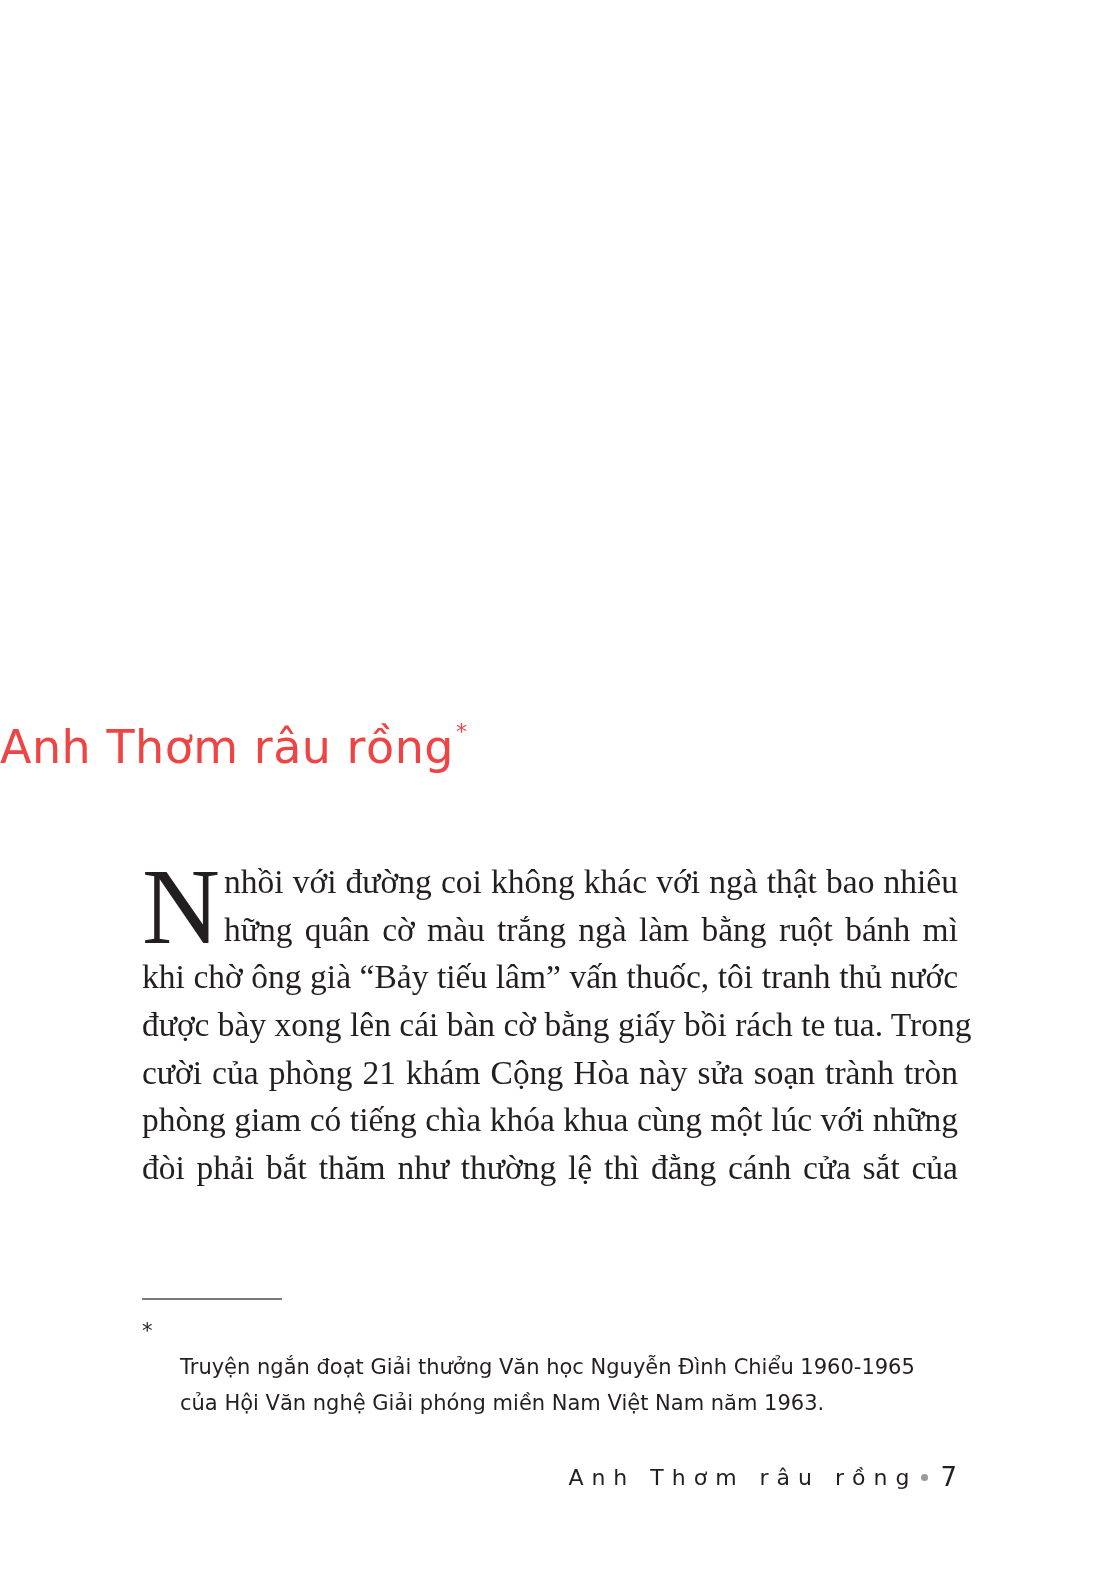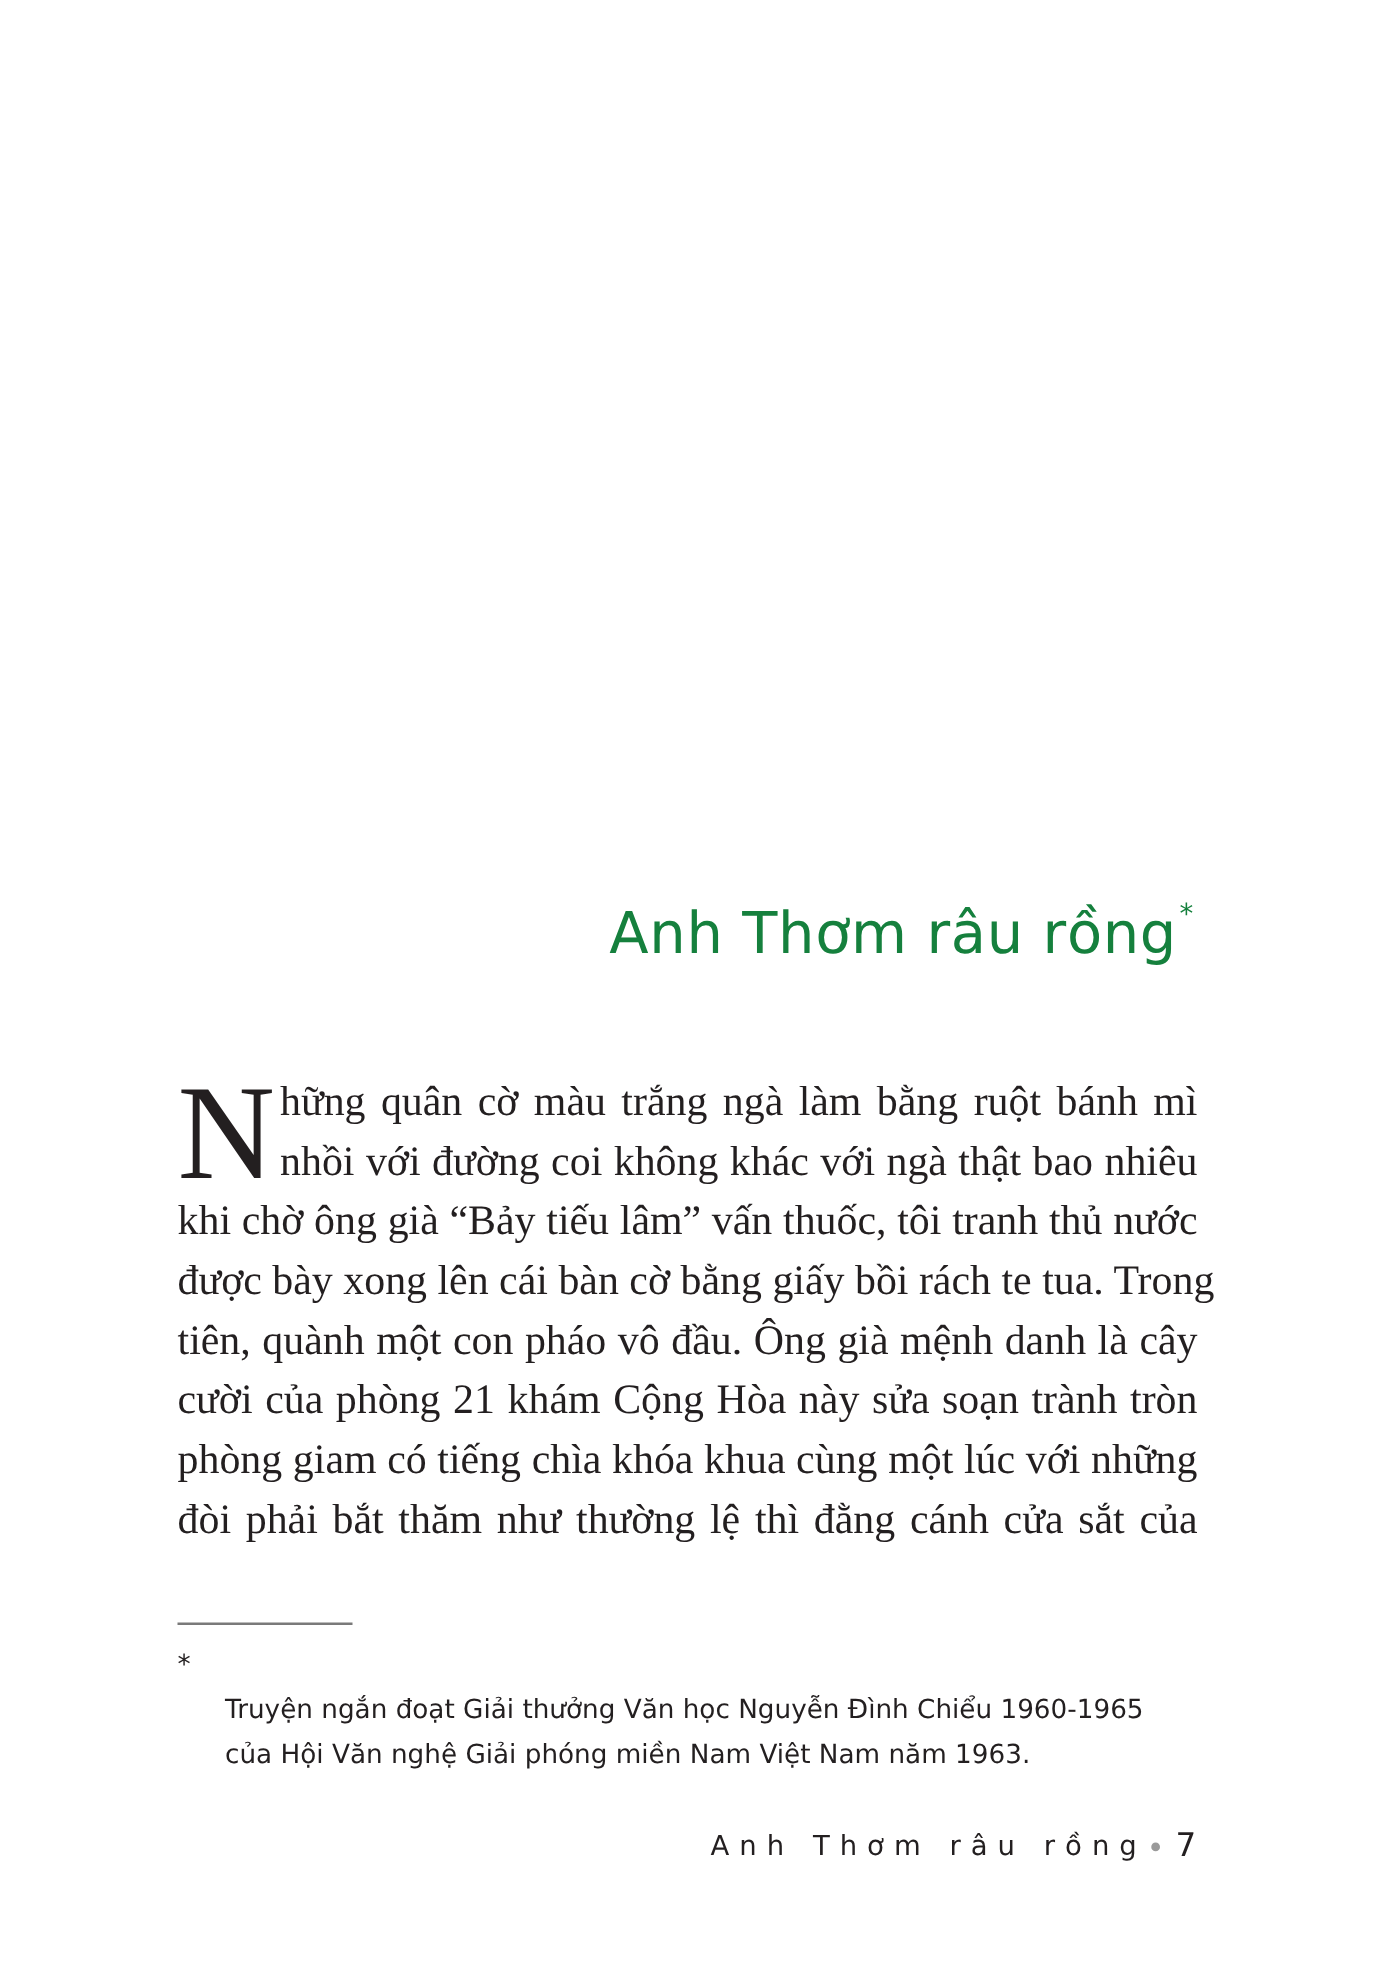--- a/index.html
+++ b/index.html
@@ -12,26 +12,25 @@
       height: 1575px;
       position: relative;
       overflow: hidden;
       color: #231f20;
     }
     .chapter-title {
       position: absolute;
       left: 0;
       right: 148px;
       top: 676px;
-      text-align: right;
       font-family: "DejaVu Sans", sans-serif;
       font-size: 46px;
       font-weight: normal;
       letter-spacing: 0.5px;
-      color: #15803d;
+      color: #ef4444;
       line-height: 66px;
       white-space: nowrap;
     }
     .chapter-title sup {
       font-size: 22px;
       position: relative;
       top: -8px;
       margin-left: 2px;
     }
     .body-text {
@@ -125,25 +124,24 @@
       font-size: 26px;
     }
   </style>
 </head>
 <body>
 
 <h1 class="chapter-title"><span>Anh Thơm râu rồng</span><sup>*</sup></h1>
 
 <div class="body-text">
   <span class="dropcap">N</span>
+  <span class="indent-line">nhồi với đường coi không khác với ngà thật bao nhiêu</span>
   <span class="indent-line">hững quân cờ màu trắng ngà làm bằng ruột bánh mì</span>
-  <span class="indent-line">nhồi với đường coi không khác với ngà thật bao nhiêu</span>
   <span class="body-line">khi chờ ông già “Bảy tiếu lâm” vấn thuốc, tôi tranh thủ nước</span>
   <span class="body-line">được bày xong lên cái bàn cờ bằng giấy bồi rách te tua. Trong</span>
-  <span class="body-line">tiên, quành một con pháo vô đầu. Ông già mệnh danh là cây</span>
   <span class="body-line">cười của phòng 21 khám Cộng Hòa này sửa soạn trành tròn</span>
   <span class="body-line">phòng giam có tiếng chìa khóa khua cùng một lúc với những</span>
   <span class="body-line">đòi phải bắt thăm như thường lệ thì đằng cánh cửa sắt của</span>
 </div>
 
 <div class="footnote-rule"></div>
 
 <div class="footnote">
   <span class="footnote-marker">*</span>
   <span class="footnote-text">

